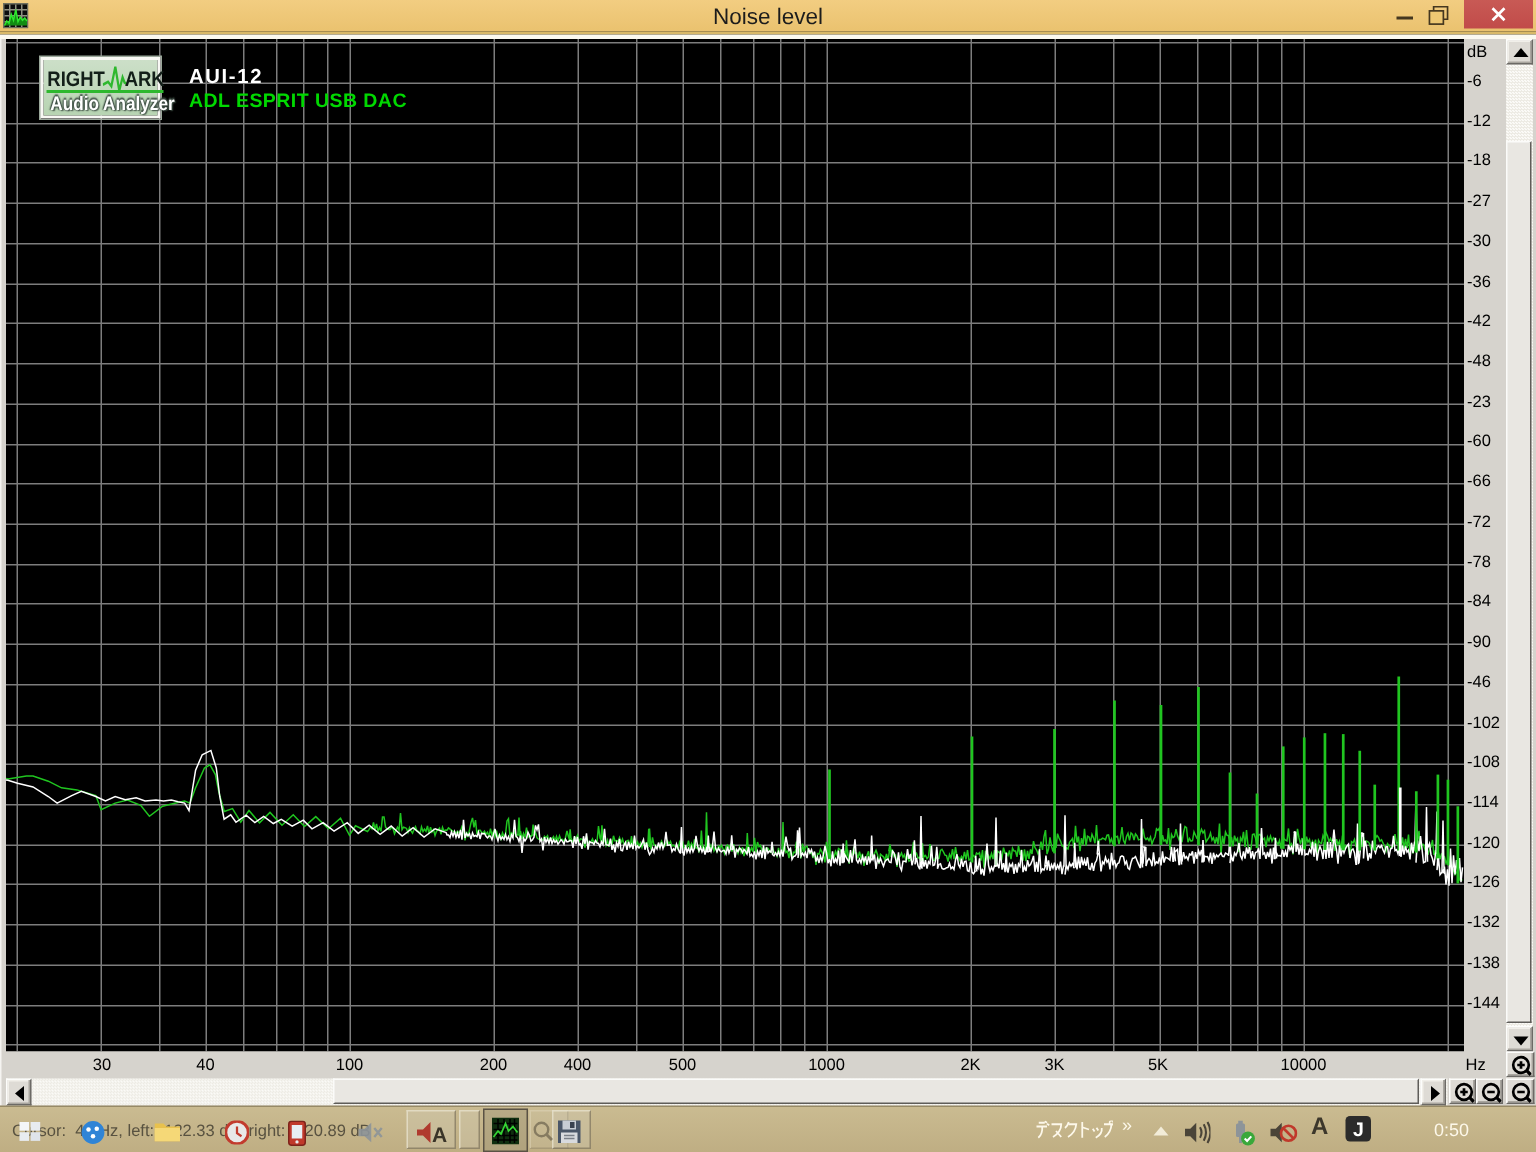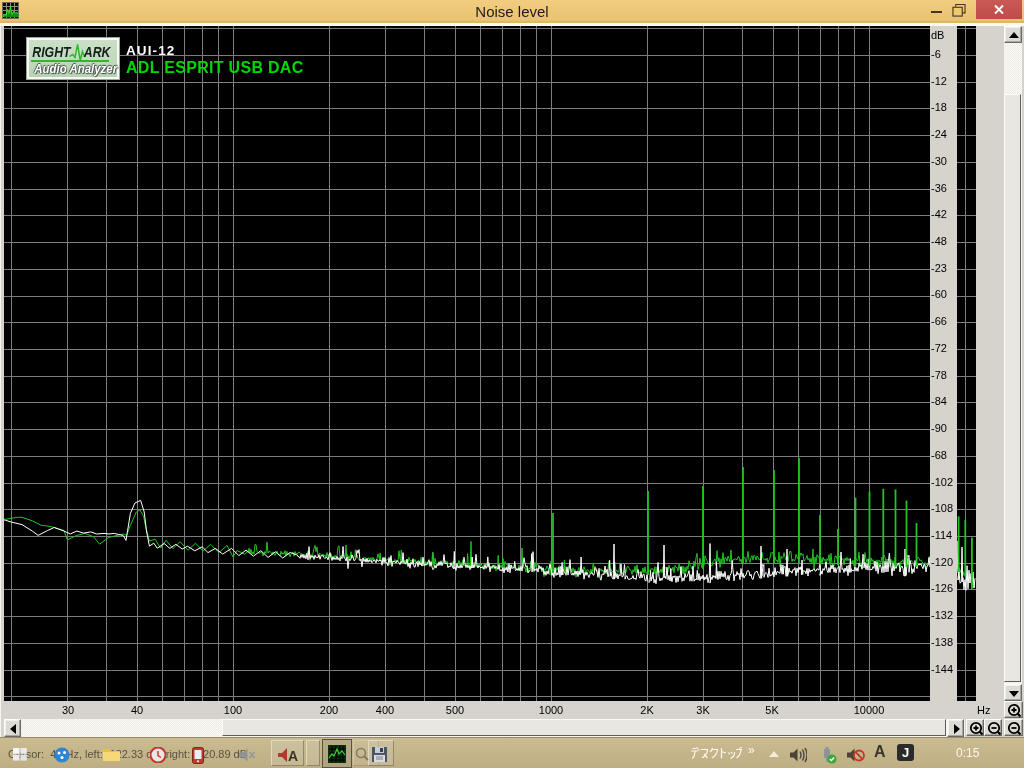--- a/index.html
+++ b/index.html
@@ -8,28 +8,28 @@
 #titlebar{left:0;top:0;width:1024px;height:21px;background:linear-gradient(#f2cd81,#eac26f);}
 #titlel1{left:0;top:21px;width:1024px;height:1.5px;background:#d9b968;}
 #titlel2{left:0;top:22.5px;width:1024px;height:3.5px;background:#fbf9f0;}
 #title{left:0;top:2.5px;width:1024px;text-align:center;font-size:15px;color:#1c1c1c;}
 #mindash{left:931px;top:11px;width:11px;height:2px;background:#44371f;}
 #restore{left:952px;top:4px;width:14px;height:13px;}
 #closebtn{left:976px;top:0;width:46px;height:19px;background:linear-gradient(#c85a55,#c14b49);}
 #closebtn svg{position:absolute;left:15px;top:1.5px;}
 #chartsvg{left:0;top:0;}
 
-#logo{left:27px;top:38px;width:92px;height:41px;background:linear-gradient(#ccdfc8,#b7d4b2);border:2px solid #f8f8f4;box-shadow:0 0 0 1px #9aa79a;font-style:italic;}
+#logo{left:27px;top:38px;width:80px;height:41px;background:linear-gradient(#ccdfc8,#b7d4b2);border:2px solid #f8f8f4;box-shadow:0 0 0 1px #9aa79a;}
 #logotop{position:absolute;left:-2px;top:1px;width:100%;text-align:center;font-size:14px;font-weight:bold;color:#131f19;letter-spacing:0;white-space:nowrap;transform:scaleX(0.88);}
 #logoline{position:absolute;left:2px;top:19.5px;width:78px;height:2px;background:#2eb82e;}
 #logobot{position:absolute;left:0;top:20.5px;width:100%;text-align:center;font-size:13px;font-weight:bold;color:#fff;white-space:nowrap;transform:scaleX(0.88);text-shadow:1px 1px 1px #3e4e44,-1px 0 1px #3e4e44,0 -1px 1px #3e4e44;}
 #hdr1{left:126px;top:42.5px;font-size:13.5px;font-weight:bold;color:#fff;letter-spacing:1.1px;}
-#hdr2{left:126px;top:59px;font-size:16px;font-weight:bold;color:#00d800;letter-spacing:0.3px;}
-
-#dbcol{left:930px;top:26px;width:27px;height:693px;background:#d6d3cd;font-size:11px;color:#000;}
+#hdr2{left:126px;top:59px;font-size:13px;font-weight:bold;color:#00d800;letter-spacing:0.3px;}
+
+#dbcol{left:977px;top:26px;width:27px;height:693px;background:#d6d3cd;font-size:11px;color:#000;}
 #dbcol .dbl{position:absolute;left:1px;width:26px;}
 #dbhdr{position:absolute;left:1px;top:3px;}
 #hzlbl{left:977px;top:704px;font-size:11px;color:#000;}
 
 #freqbar{left:0px;top:701px;width:977px;height:18px;background:#d6d3cd;font-size:11px;color:#000;}
 #freqbar .fl{position:absolute;top:3px;transform:translateX(-50%);}
 
 .sb-btn{position:absolute;background:#dedbd5;border-top:1px solid #fdfdfb;border-left:1px solid #fdfdfb;border-right:1px solid #6c6a66;border-bottom:1px solid #6c6a66;box-shadow:inset -1px -1px 0 #a9a69f,inset 1px 1px 0 #f1efe9;}
 .dither{background-image:repeating-conic-gradient(#fbfaf7 0% 25%, #edebe4 0% 50%);background-size:2px 2px;}
 #vsb{left:1004px;top:26px;width:18px;height:675px;}
@@ -165,33 +165,33 @@
       <svg width="16" height="16" viewBox="0 0 16 16">
         <path d="M4 3.5 L12 11.5 M12 3.5 L4 11.5" stroke="#fff" stroke-width="1.8"></path>
       </svg>
     </div>
 
 <div id="dbcol" class="abs">
       <div id="dbhdr">dB</div>
 <div class="dbl" style="top:22px">-6</div>
 <div class="dbl" style="top:49px">-12</div>
 <div class="dbl" style="top:75px">-18</div>
-<div class="dbl" style="top:102px">-24</div>
+<div class="dbl" style="top:102px">-27</div>
 <div class="dbl" style="top:129px">-30</div>
 <div class="dbl" style="top:156px">-36</div>
 <div class="dbl" style="top:182px">-42</div>
 <div class="dbl" style="top:209px">-48</div>
 <div class="dbl" style="top:236px">-23</div>
 <div class="dbl" style="top:262px">-60</div>
 <div class="dbl" style="top:289px">-66</div>
 <div class="dbl" style="top:316px">-72</div>
 <div class="dbl" style="top:343px">-78</div>
 <div class="dbl" style="top:369px">-84</div>
 <div class="dbl" style="top:396px">-90</div>
-<div class="dbl" style="top:423px">-68</div>
+<div class="dbl" style="top:423px">-46</div>
 <div class="dbl" style="top:450px">-102</div>
 <div class="dbl" style="top:476px">-108</div>
 <div class="dbl" style="top:503px">-114</div>
 <div class="dbl" style="top:530px">-120</div>
 <div class="dbl" style="top:556px">-126</div>
 <div class="dbl" style="top:583px">-132</div>
 <div class="dbl" style="top:610px">-138</div>
 <div class="dbl" style="top:637px">-144</div>
 </div>
 <div id="hzlbl" class="abs">Hz</div>
@@ -349,15 +349,15 @@
 <path d="M1 4 h7 M2.5 1.5 h4 M6.5 0.5 l1.5 1 M8 2.2 l1.5 1 M4.8 4 q0.4 5 -2.6 7.5"></path>
 <path d="M11 2.5 h6.5 q0 5 -5.5 8.5 M17.5 11 l-3.5-4"></path>
 <path d="M22.5 1 q-0.7 2.5 -2.5 4 M22.5 2.5 h5 q-0.5 5.5 -5.5 8.5"></path>
 <path d="M31.5 1 v10.5 M31.5 4.5 l4.5 1.5"></path>
 <path d="M38.5 5.5 l1.2 1.8 M41 4.8 l1.2 1.8 M44.5 5 q0.5 4 -4 6.5"></path>
 <path d="M46 2.5 h5 q-0.3 5.5 -4.5 8.5"></path>
 </g>
 <circle cx="51" cy="1.5" r="1.3" fill="none" stroke="#fdf8ea" stroke-width="1"></circle>
 </svg>
       <div class="abs" style="left:748px;top:5px;font-size:12px;color:#fdf8ea">»</div>
-<div id="clock">0:15</div>
+<div id="clock">0:50</div>
 </div>
 </div>
 
 </body></html>

